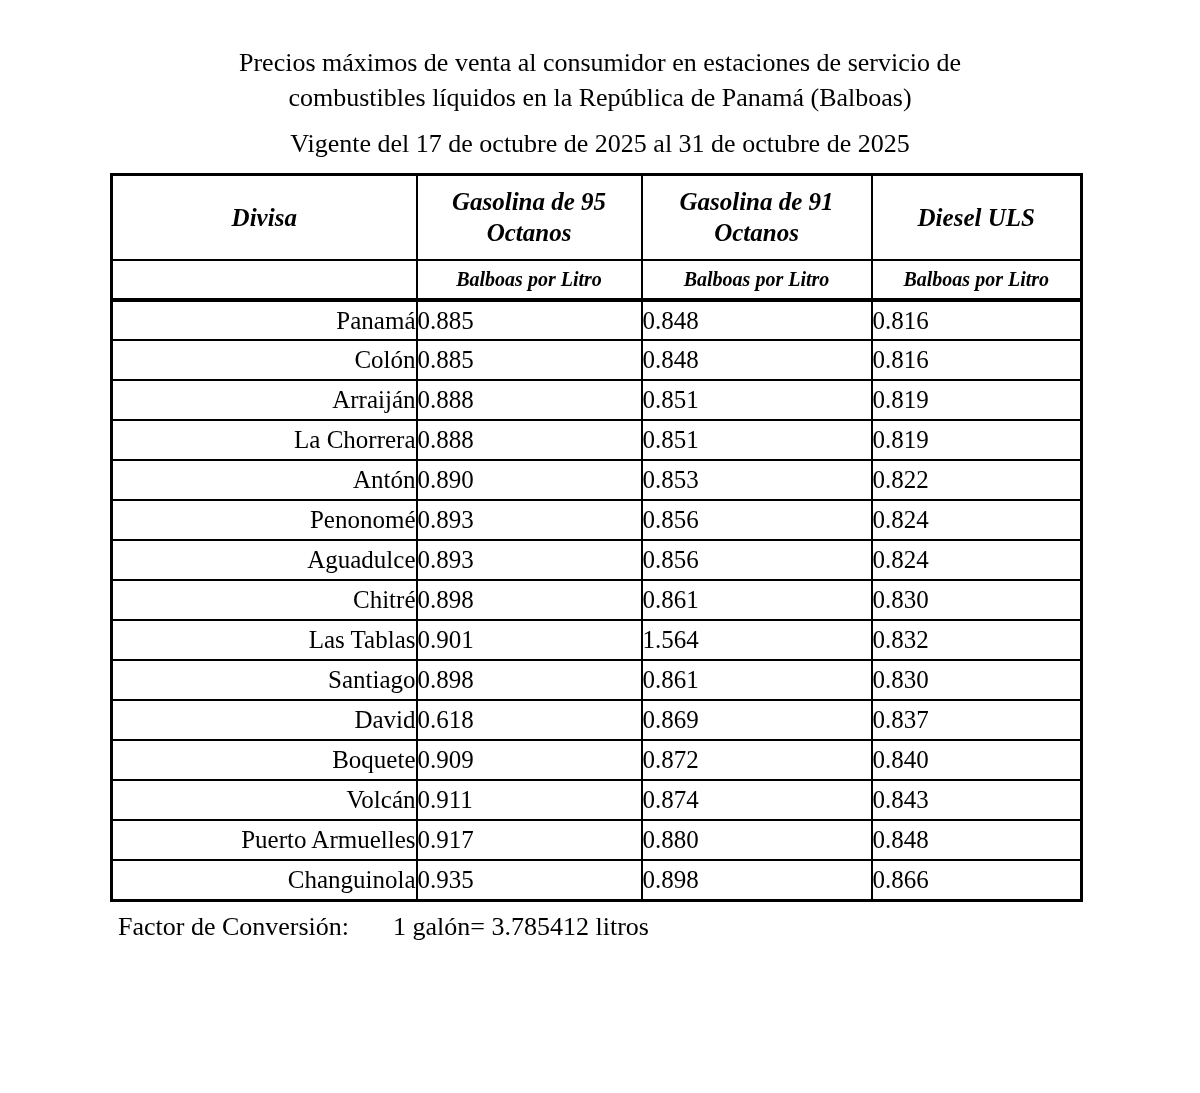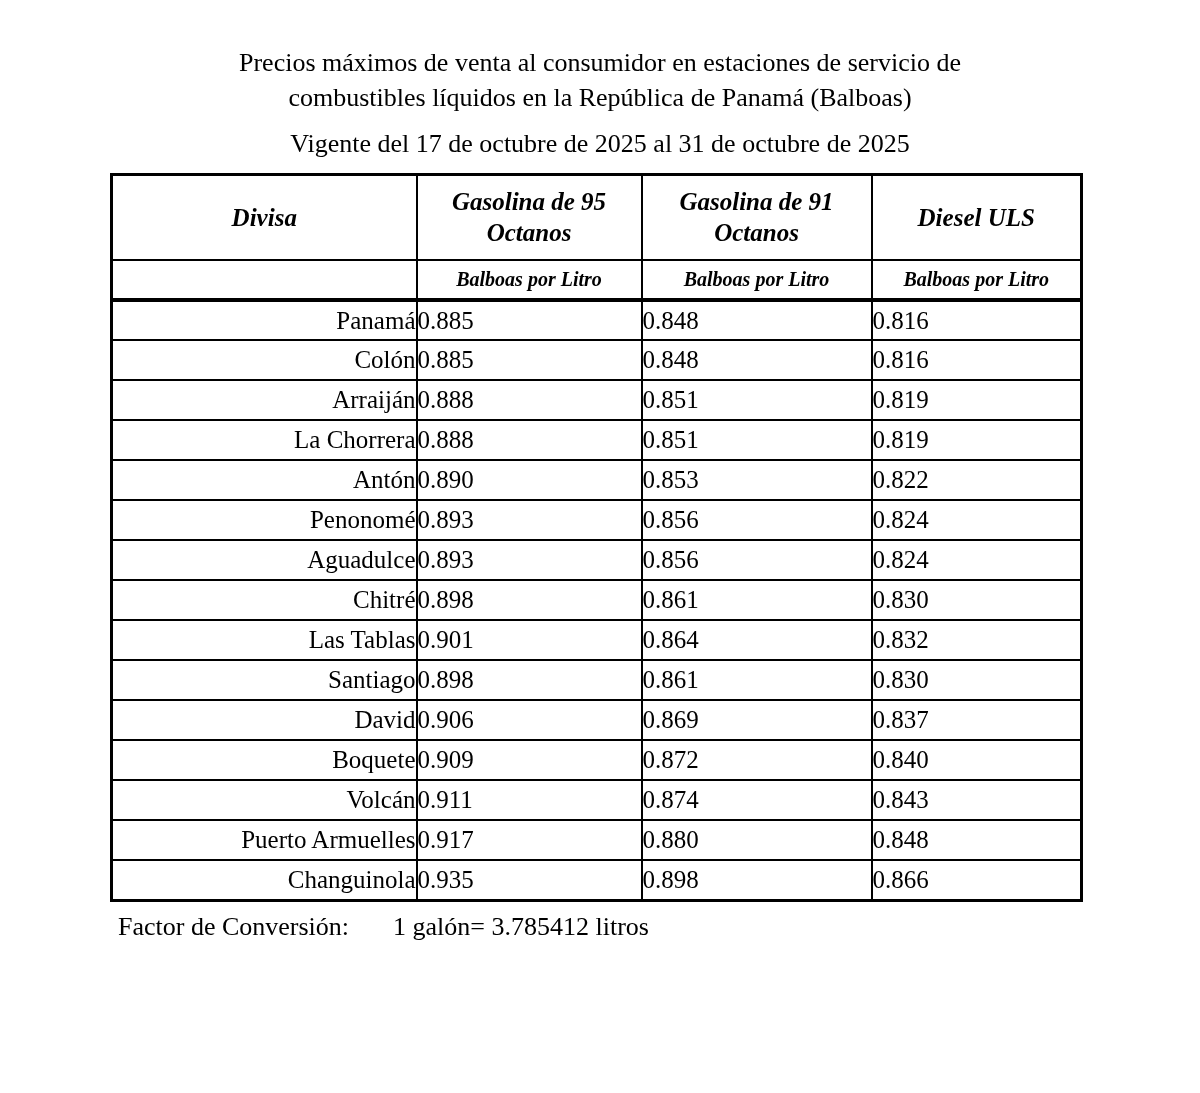--- a/index.html
+++ b/index.html
@@ -158,32 +158,32 @@
         </tr>
         <tr>
           <td class="city-cell">Chitré</td>
           <td class="price-cell">0.898</td>
           <td class="price-cell">0.861</td>
           <td class="price-cell">0.830</td>
         </tr>
         <tr>
           <td class="city-cell">Las Tablas</td>
           <td class="price-cell">0.901</td>
-          <td class="price-cell">0.864</td>
+          <td class="price-cell">1.564</td>
           <td class="price-cell">0.832</td>
         </tr>
         <tr>
           <td class="city-cell">Santiago</td>
           <td class="price-cell">0.898</td>
           <td class="price-cell">0.861</td>
           <td class="price-cell">0.830</td>
         </tr>
         <tr>
           <td class="city-cell">David</td>
-          <td class="price-cell">0.906</td>
+          <td class="price-cell">0.618</td>
           <td class="price-cell">0.869</td>
           <td class="price-cell">0.837</td>
         </tr>
         <tr>
           <td class="city-cell">Boquete</td>
           <td class="price-cell">0.909</td>
           <td class="price-cell">0.872</td>
           <td class="price-cell">0.840</td>
         </tr>
         <tr>

